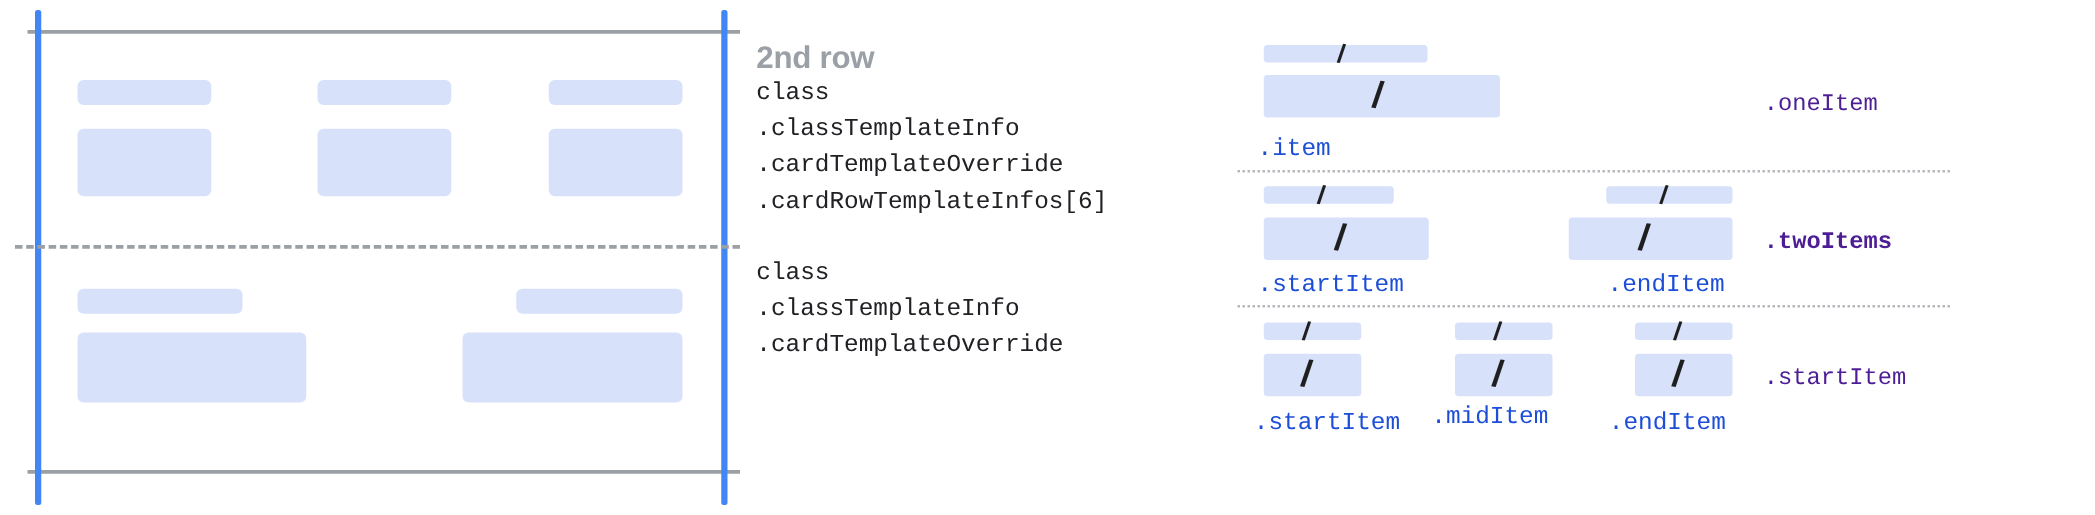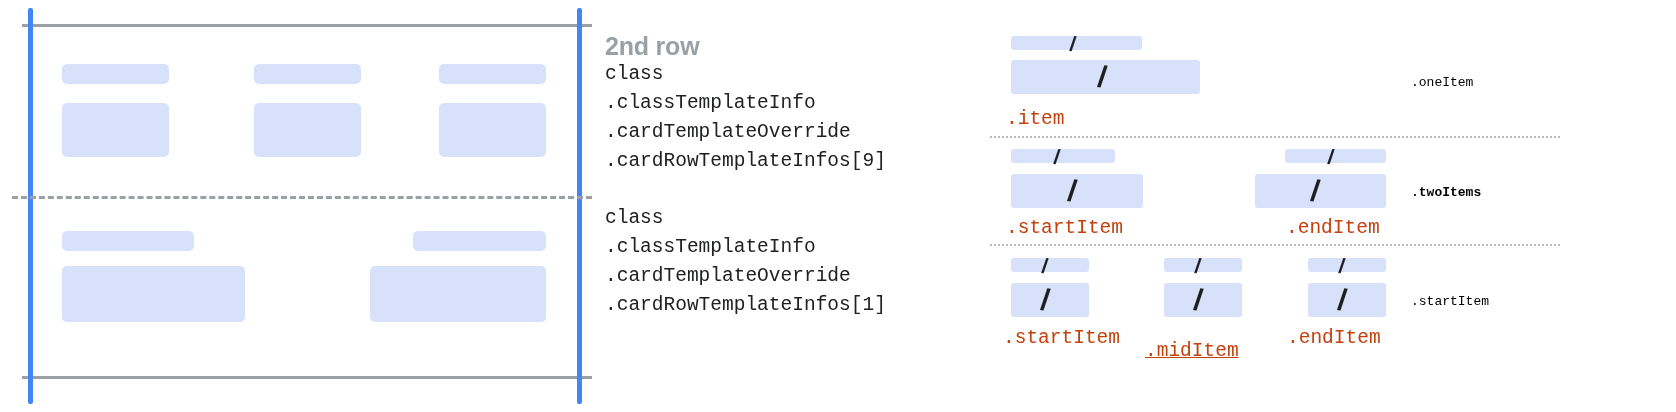--- a/index.html
+++ b/index.html
@@ -40,25 +40,25 @@
   
   .variants{position:absolute;left:0;top:0;width:1676px;height:412px;}
   .dotsep{position:absolute;height:0;border-top:2px dotted #b5b9bd;}
   .vbar{position:absolute;background:#d7e1fa;border-radius:3px;}
   .slash{
     position:absolute;color:#1f1f1f;font-family:"Liberation Sans",sans-serif;
     font-weight:bold;line-height:1;
   }
   .vlabel{
     position:absolute;font-family:"Liberation Mono",monospace;
-    font-size:19.5px;color:#c2410c;white-space:nowrap;line-height:22px;
+    font-size:19.5px;color:#1d4ed8;white-space:nowrap;line-height:22px;
   }
   .vgroup-label{
     position:absolute;font-family:"Liberation Mono",monospace;
-    font-size:13px;color:#000000;white-space:nowrap;line-height:22px;
+    font-size:19px;color:#4c1d95;white-space:nowrap;line-height:22px;
   }
 </style>
 </head>
 <body>
 
 <div class="stage">
 
   <div class="card-preview">
 
     <div class="hline top"></div>
@@ -85,28 +85,27 @@
       <div class="ph" style="left:413px;top:231px;width:133px;height:20px;"></div>
       <div class="ph" style="left:370px;top:266px;width:176px;height:56px;"></div>
     </div>
   </div>
 
   <div class="annotation" style="left:605px;top:32px;">
     <div class="anno-title">2nd row</div>
     <div class="anno-code">class</div>
     <div class="anno-code">.classTemplateInfo</div>
     <div class="anno-code">.cardTemplateOverride</div>
-    <div class="anno-code">.cardRowTemplateInfos[9]</div>
+    <div class="anno-code">.cardRowTemplateInfos[6]</div>
   </div>
 
   <div class="annotation" style="left:605px;top:204px;">
     <div class="anno-code">class</div>
     <div class="anno-code">.classTemplateInfo</div>
     <div class="anno-code">.cardTemplateOverride</div>
-    <div class="anno-code">.cardRowTemplateInfos[1]</div>
   </div>
 
   <div class="variants">
 
     <div>
       <div class="vbar" style="left:1011px;top:36px;width:131px;height:14px;"></div>
       <span class="slash" style="left:1070px;top:33px;font-size:21px;transform:rotate(8deg);">/</span>
 
       <div class="vbar" style="left:1011px;top:60px;width:189px;height:34px;"></div>
       <span class="slash" style="left:1098px;top:62px;font-size:30px;transform:rotate(8deg);">/</span>
@@ -147,21 +146,21 @@
       <span class="slash" style="left:1041px;top:285px;font-size:30px;transform:rotate(8deg);">/</span>
 
       <div class="vlabel" style="left:1003px;top:327px;">.startItem</div>
 
       <div class="vbar" style="left:1164px;top:258px;width:78px;height:14px;"></div>
       <span class="slash" style="left:1195px;top:255px;font-size:21px;transform:rotate(8deg);">/</span>
 
       <div class="vbar" style="left:1164px;top:283px;width:78px;height:34px;"></div>
       <span class="slash" style="left:1194px;top:285px;font-size:30px;transform:rotate(8deg);">/</span>
 
-      <div class="vlabel" style="left:1145px;top:340px;text-decoration:underline;">.midItem</div>
+      <div class="vlabel" style="left:1145px;top:322px;">.midItem</div>
 
       <div class="vbar" style="left:1308px;top:258px;width:78px;height:14px;"></div>
       <span class="slash" style="left:1339px;top:255px;font-size:21px;transform:rotate(8deg);">/</span>
 
       <div class="vbar" style="left:1308px;top:283px;width:78px;height:34px;"></div>
       <span class="slash" style="left:1338px;top:285px;font-size:30px;transform:rotate(8deg);">/</span>
 
       <div class="vlabel" style="left:1287px;top:327px;">.endItem</div>
 
       <div class="vgroup-label" style="left:1411px;top:291px;">.startItem</div>

